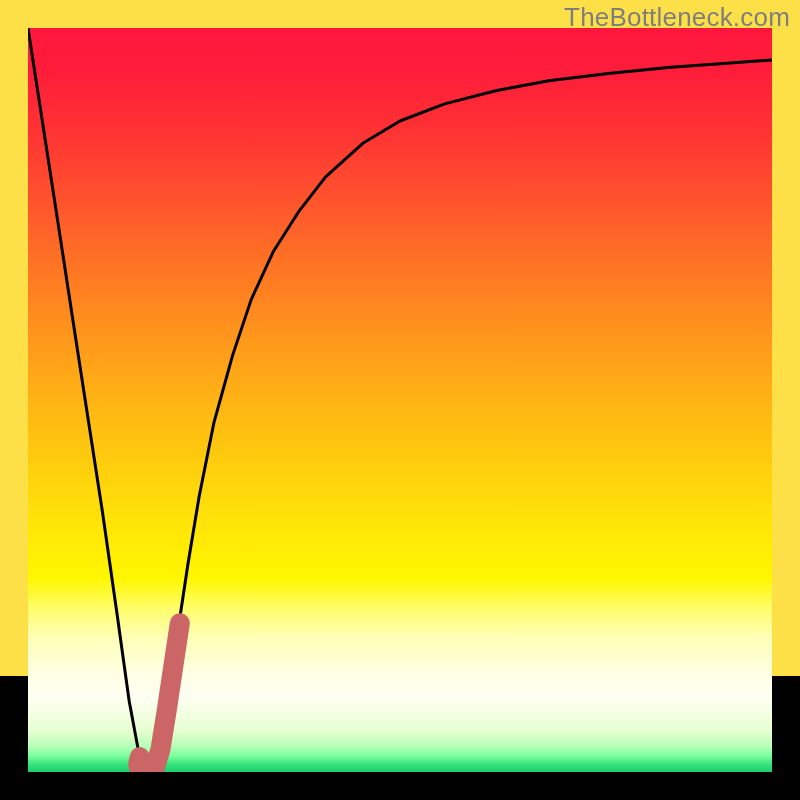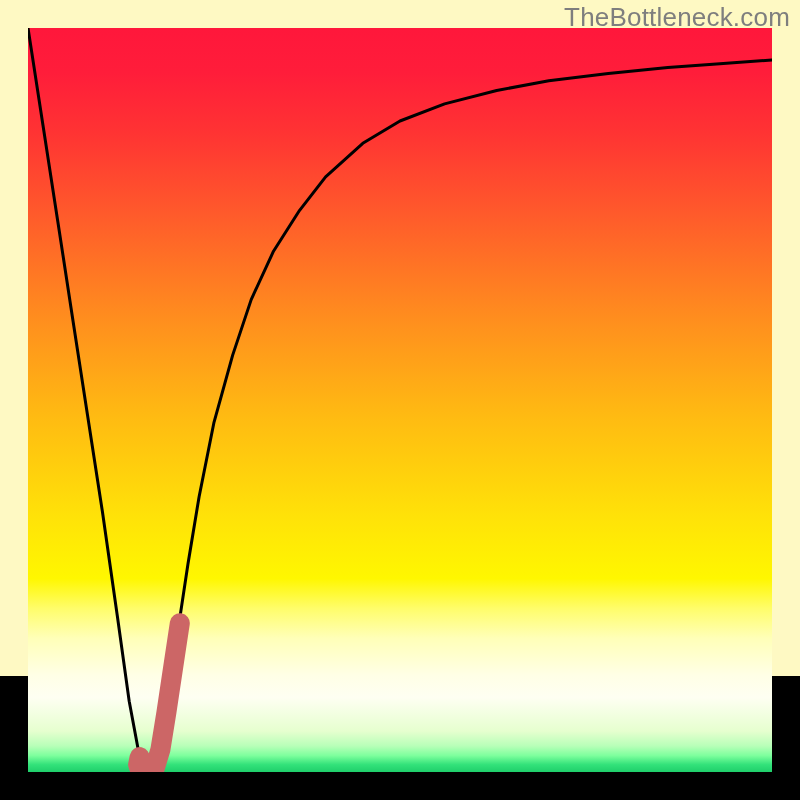--- a/index.html
+++ b/index.html
@@ -9,21 +9,21 @@
     height: 800px;
     background: #000;
     overflow: hidden;
   }
   .frame {
     position: absolute;
     left: 0;
     top: 0;
     width: 800px;
     height: 676px;
-    background: #fef9c3;
+    background: #fde047;
   }
   .plot-area {
     position: absolute;
     left: 28px;
     top: 28px;
     width: 744px;
     height: 744px;
     overflow: hidden;
   }
   .gradient {

